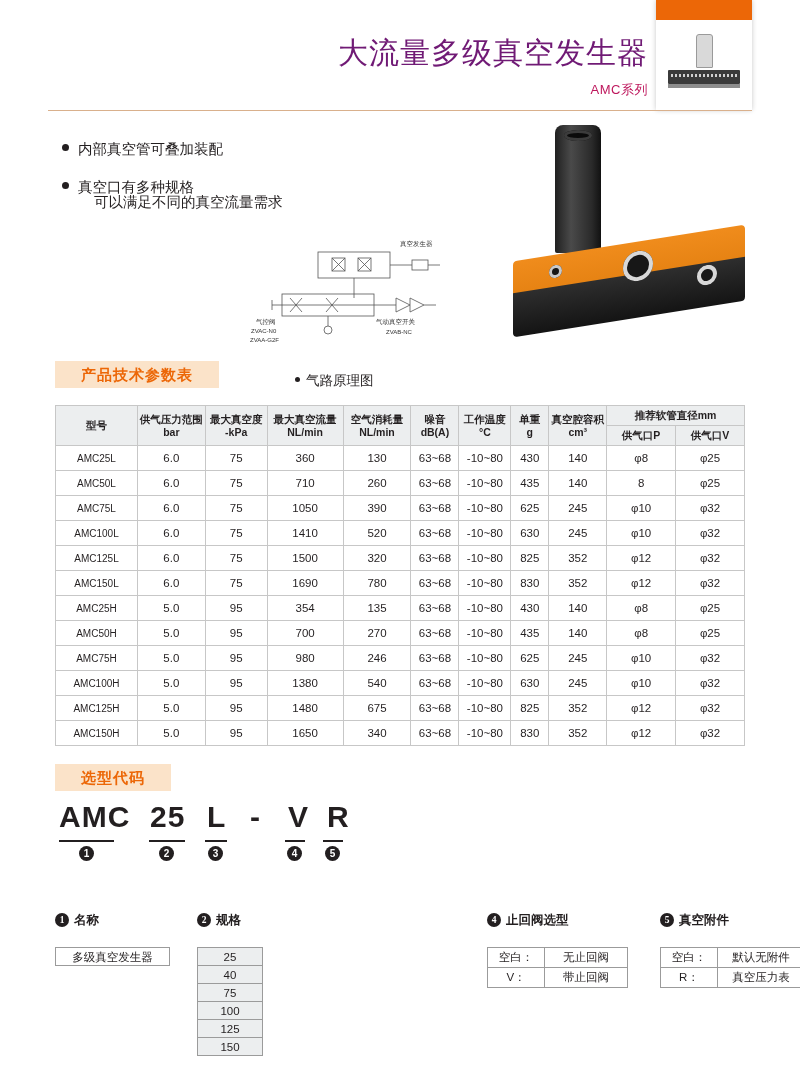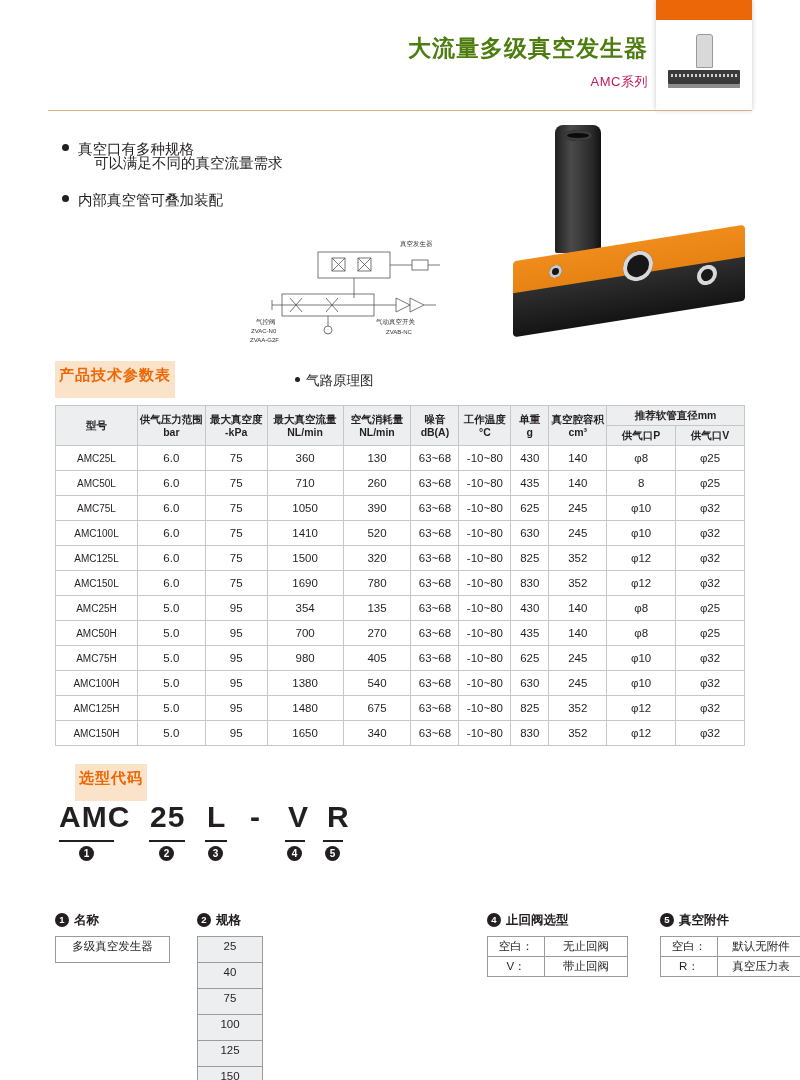--- a/index.html
+++ b/index.html
@@ -25,23 +25,23 @@
     height: 1px;
     background: #d9b08c;
   }
   .header-title-block {
     position: absolute;
     right: 152px;
     top: 36px;
     text-align: right;
   }
   .header-title {
-    font-size: 23px;
-    font-weight: bold;
-    color: #4d7c0f;
+    font-size: 30px;
+    font-weight: normal;
+    color: #701a75;
     letter-spacing: 1px;
     line-height: 1.1;
   }
   .header-sub {
     font-size: 13px;
     color: #be185d;
     margin-top: 12px;
     letter-spacing: 0.5px;
   }
   .header-badge {
@@ -192,30 +192,30 @@
     width:5px;height:5px;border-radius:50%;
     background:#231f20;
     margin-right:6px;
     vertical-align: 3px;
   }
 
   
   .sec-head {
     position: absolute;
     background: #fbe3c9;
-    height: 37px;
+    height: 27px;
     line-height: 27px;
-    padding: 0 4px;
+    padding: 0 26px;
     font-size: 15px;
     font-weight: bold;
     color: #ec6707;
     letter-spacing: 1px;
   }
   .sec-head.params { left: 55px; top: 361px; }
-  .sec-head.code   { left: 55px; top: 764px; margin-left: 20px; }
+  .sec-head.code   { left: 55px; top: 764px; }
 
   
   table.spec {
     position: absolute;
     left: 55px;
     top: 405px;
     width: 690px;
     border-collapse: collapse;
     font-size: 11px;
   }
@@ -286,36 +286,37 @@
   }
   .lg {
     position: absolute;
     top: 0;
   }
   .lg-title {
     font-size: 12.5px;
     font-weight: bold;
     color: #231f20;
     white-space: nowrap;
-    margin-bottom: 7px;
+    margin-bottom: 18px;
+    font-family: Liberation Serif, serif;
   }
   .lg-title .n {
     display:inline-block;
     width:14px;height:14px;border-radius:50%;
     background:#231f20;color:#fff;
     font-size:9.5px;line-height:14px;text-align:center;
     margin-right:5px;
     vertical-align: 1px;
   }
   .cell {
     border: 1px solid #9b9b9b;
     background: #fff;
     font-size: 11.5px;
     text-align: center;
-    height: 27px;
+    height: 19px;
     line-height: 19px;
     margin-bottom: -1px;
     color: #231f20;
   }
   .cell.gray { background: #eceeef; }
   .row2 { display:flex; margin-bottom:-1px; }
   .row2 .c1 { border:1px solid #9b9b9b; background:#fff; height:21px; line-height:19px; font-size:11.5px; text-align:center; padding:0 4px; }
   .row2 .c2 { border:1px solid #9b9b9b; background:#fff; height:21px; line-height:19px; font-size:11.5px; text-align:center; margin-left:-1px; padding:0 4px; }
 
   .lg1 { left: 0; width: 115px; }
@@ -339,28 +340,28 @@
       <div class="base"></div>
       <div class="foot"></div>
     </div>
   </div>
   <div class="header-rule"></div>
 </div>
 
 <div class="bullets">
   <div class="bullet-row">
     <div class="bullet-dot"></div>
+    <div class="bullet-text">内部真空管可叠加装配</div>
+  </div>
+  <div class="bullet-row">
+    <div class="bullet-dot"></div>
     <div>
       <div class="bullet-text">真空口有多种规格</div>
       <div class="bullet-sub">可以满足不同的真空流量需求</div>
     </div>
-  </div>
-  <div class="bullet-row">
-    <div class="bullet-dot"></div>
-    <div class="bullet-text">内部真空管可叠加装配</div>
   </div>
 </div>
 
 <div class="product">
   <div class="prod-tube"></div>
   <div class="prod-body"></div>
   <div class="prod-front"></div>
   <div class="prod-hole h1"></div>
   <div class="prod-hole h2"></div>
   <div class="prod-hole h3"></div>
@@ -539,21 +540,21 @@
         <td>435</td>
         <td>140</td>
         <td>φ8</td>
         <td>φ25</td>
       </tr>
       <tr>
         <td>AMC75H</td>
         <td>5.0</td>
         <td>95</td>
         <td>980</td>
-        <td>405</td>
+        <td>246</td>
         <td>63~68</td>
         <td>-10~80</td>
         <td>625</td>
         <td>245</td>
         <td>φ10</td>
         <td>φ32</td>
       </tr>
       <tr>
         <td>AMC100H</td>
         <td>5.0</td>

